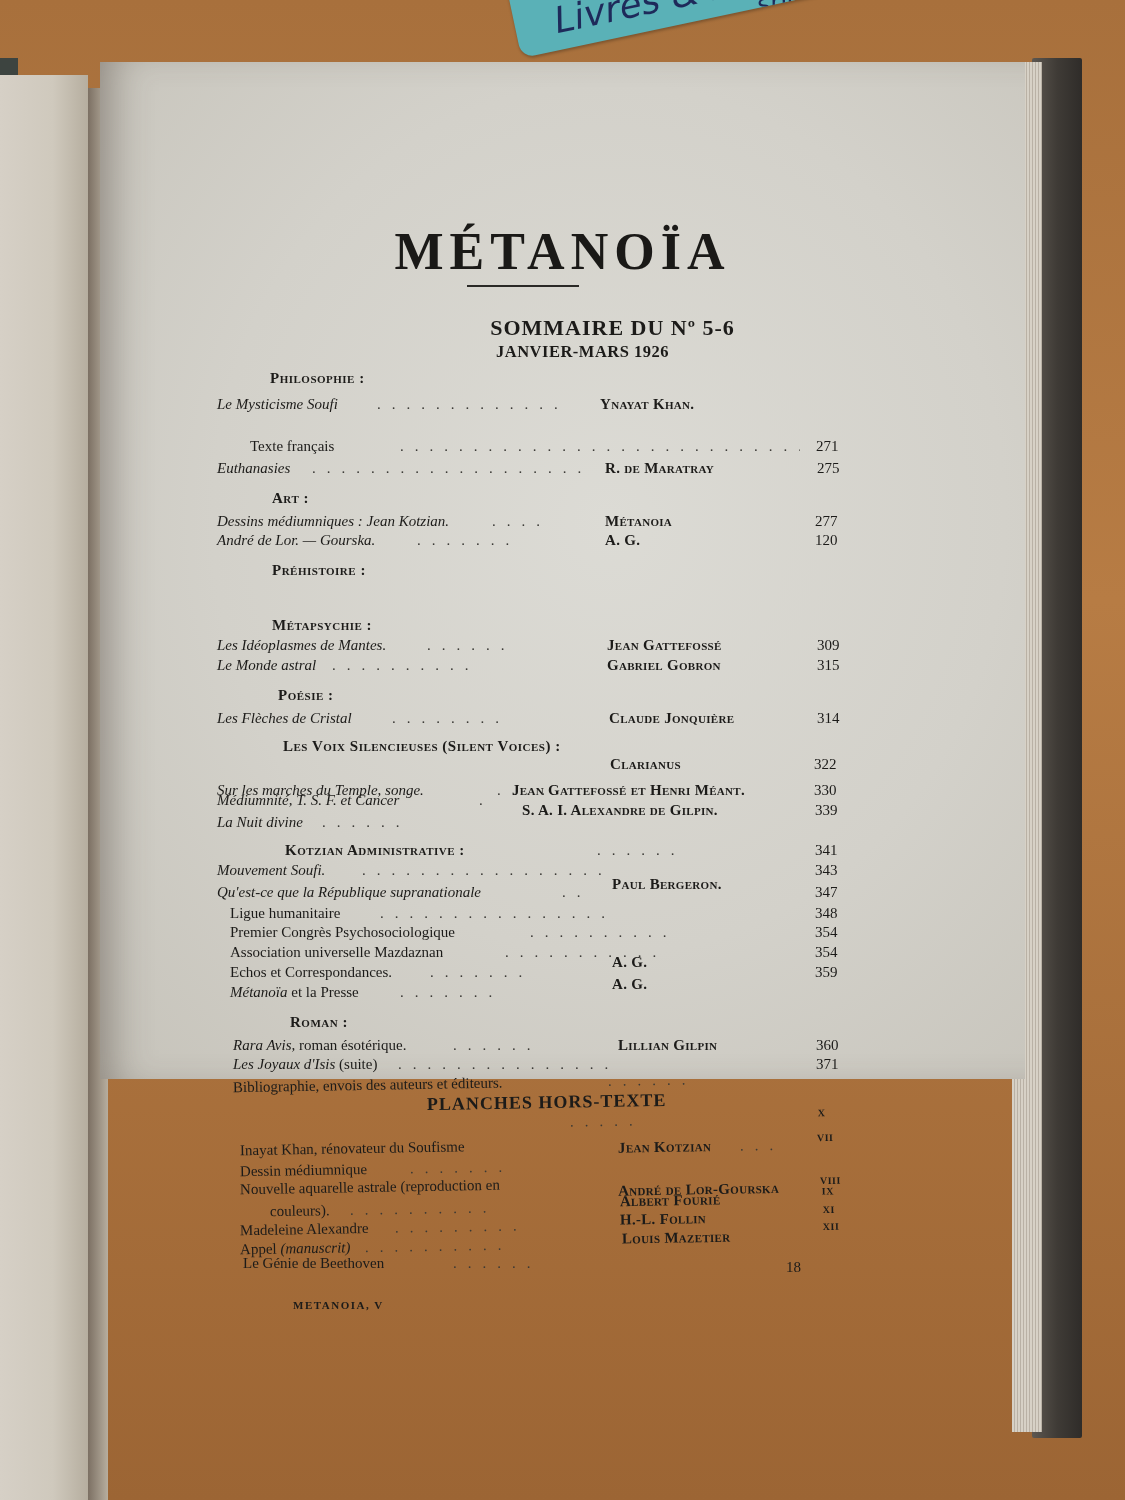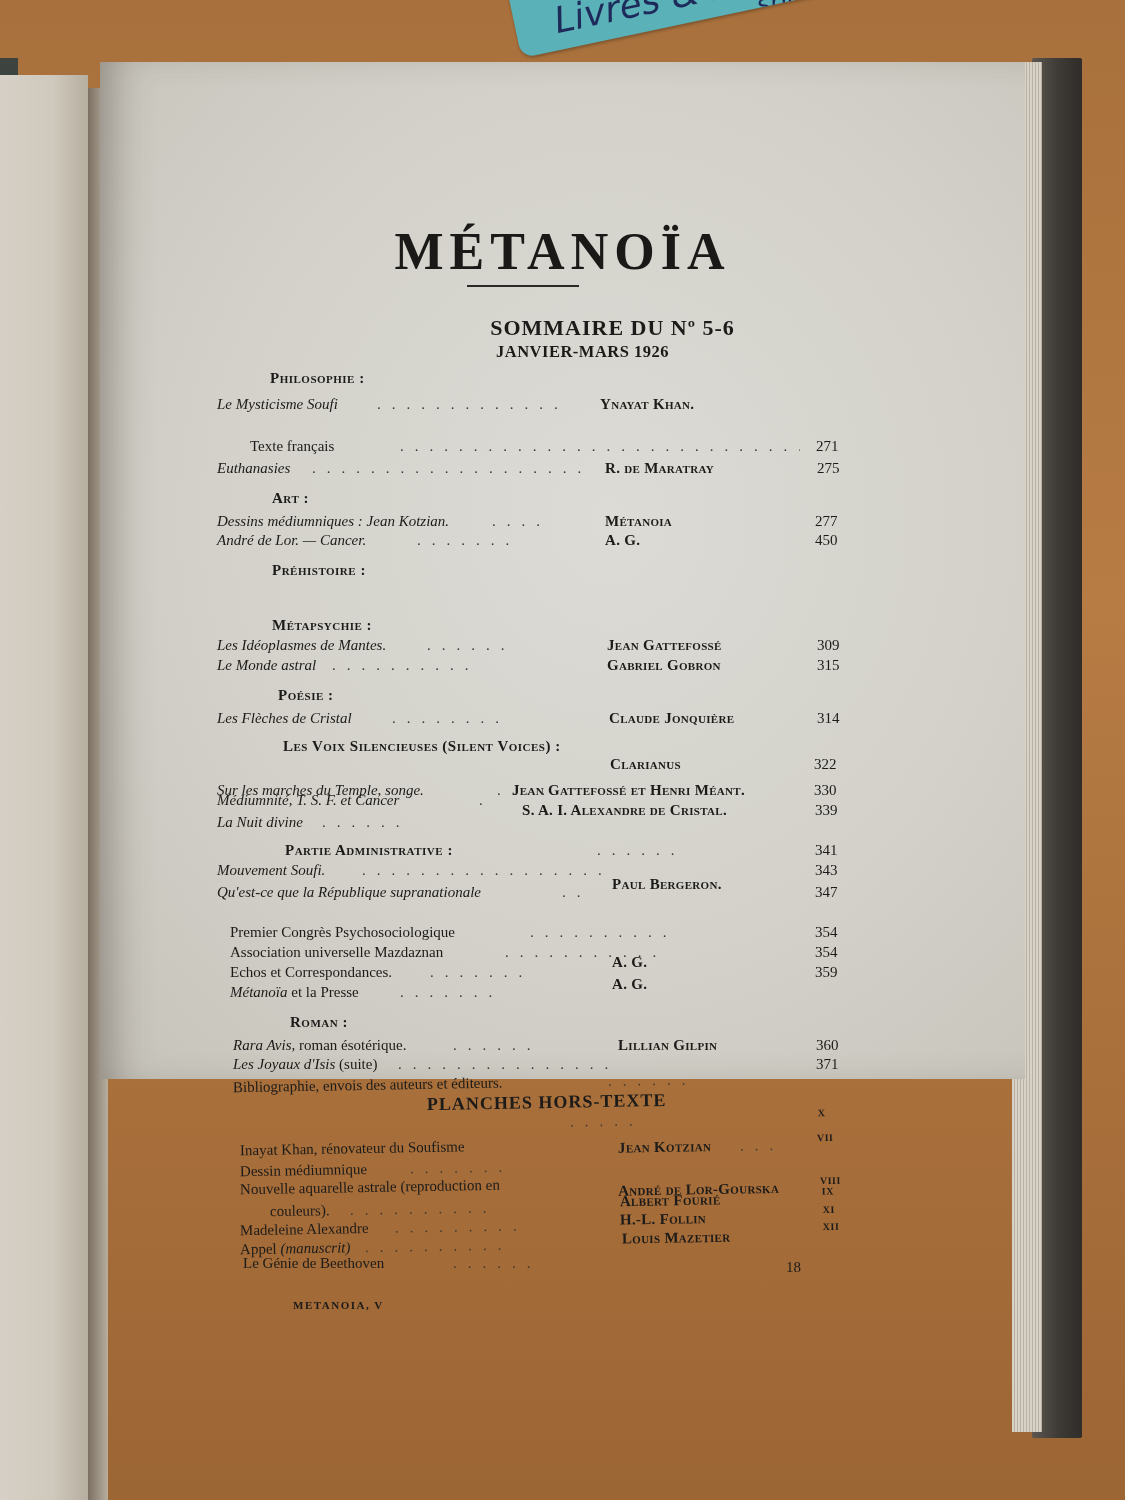--- a/index.html
+++ b/index.html
@@ -124,24 +124,24 @@
   </div>
 
   <div class="row heading" style="left:172px;top:428px">Art :</div>
   <div class="row" style="left:117px;top:451px;width:600px">
     <span class="ti it">Dessins médiumniques : Jean Kotzian.</span>
     <span class="dots" style="left:275px;width:95px">....</span>
     <span class="au" style="left:388px">Métanoia</span>
     <span class="pg" style="left:598px">277</span>
   </div>
   <div class="row" style="left:117px;top:470px;width:600px">
-    <span class="ti it">André de Lor. — Cancer.</span>
+    <span class="ti it">André de Lor. — Gourska.</span>
     <span class="dots" style="left:200px;width:170px">.......</span>
     <span class="au" style="left:388px">A. G.</span>
-    <span class="pg" style="left:598px">450</span>
+    <span class="pg" style="left:598px">120</span>
   </div>
 
   <div class="row heading" style="left:172px;top:500px">Préhistoire :</div>
 
   <div class="row heading" style="left:172px;top:555px">Métapsychie :</div>
   <div class="row" style="left:117px;top:575px;width:600px">
     <span class="ti it">Les Idéoplasmes de Mantes.</span>
     <span class="dots" style="left:210px;width:160px">......</span>
     <span class="au" style="left:390px">Jean Gattefossé</span>
     <span class="pg" style="left:600px">309</span>
@@ -172,39 +172,44 @@
   </div>
   <div class="row" style="left:117px;top:730px;width:600px">
     <span class="ti it">Médiumnité, T. S. F. et Cancer</span>
     <span class="dots" style="left:262px;width:20px">.</span>
     <span class="au" style="left:295px;top:-10px">Jean Gattefossé et Henri Méant.</span>
     <span class="pg" style="left:597px;top:-10px">330</span>
   </div>
   <div class="row" style="left:117px;top:752px;width:600px">
     <span class="ti it">La Nuit divine</span>
     <span class="dots" style="left:105px;width:200px">......</span>
-    <span class="au" style="left:305px;top:-12px">S. A. I. Alexandre de Cristal.</span>
+    <span class="au" style="left:305px;top:-12px">S. A. I. Alexandre de Gilpin.</span>
     <span class="pg" style="left:598px;top:-12px">339</span>
   </div>
 
-  <div class="row heading" style="left:185px;top:780px">Partie Administrative :</div>
+  <div class="row heading" style="left:185px;top:780px">Kotzian Administrative :</div>
   <div class="row" style="left:117px;top:780px;width:600px">
     <span class="dots" style="left:380px;width:200px">......</span>
     <span class="pg" style="left:598px">341</span>
   </div>
   <div class="row" style="left:117px;top:800px;width:600px">
     <span class="ti it">Mouvement Soufi.</span>
     <span class="dots" style="left:145px;width:440px">.................</span>
     <span class="pg" style="left:598px">343</span>
   </div>
   <div class="row" style="left:117px;top:822px;width:600px">
     <span class="ti it">Qu'est-ce que la République supranationale</span>
     <span class="dots" style="left:345px;width:30px">..</span>
     <span class="au" style="left:395px;top:-8px">Paul Bergeron.</span>
     <span class="pg" style="left:598px">347</span>
+  </div>
+  <div class="row" style="left:130px;top:843px;width:600px">
+    <span class="ti">Ligue humanitaire</span>
+    <span class="dots" style="left:150px;width:420px">................</span>
+    <span class="pg" style="left:585px">348</span>
   </div>
   <div class="row" style="left:130px;top:862px;width:600px">
     <span class="ti">Premier Congrès Psychosociologique</span>
     <span class="dots" style="left:300px;width:270px">..........</span>
     <span class="pg" style="left:585px">354</span>
   </div>
   <div class="row" style="left:130px;top:882px;width:600px">
     <span class="ti">Association universelle Mazdaznan</span>
     <span class="dots" style="left:275px;width:290px">...........</span>
     <span class="pg" style="left:585px">354</span>

